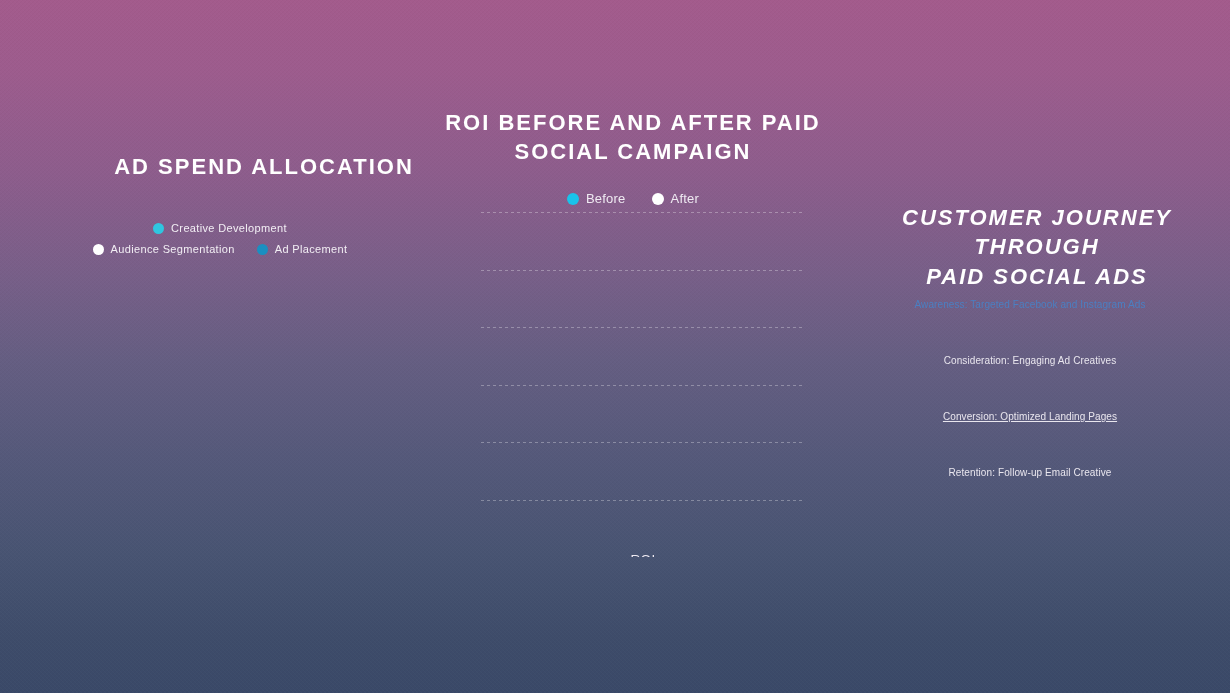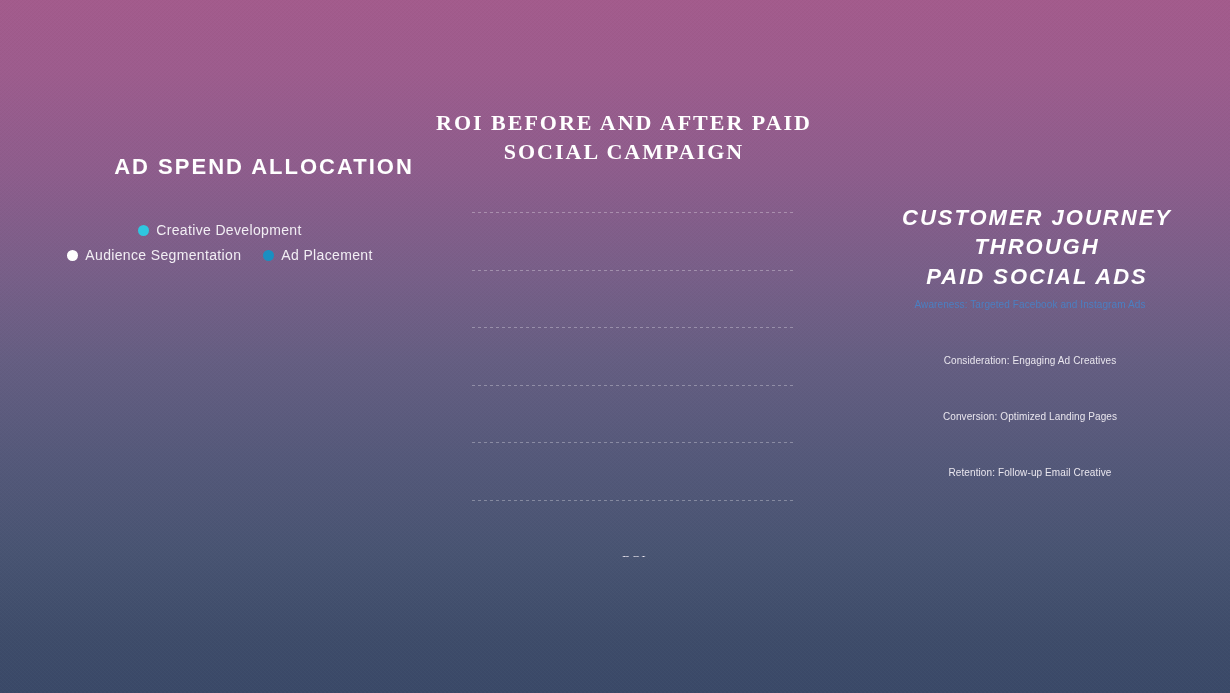--- a/index.html
+++ b/index.html
@@ -85,32 +85,32 @@
     display:inline-flex; align-items:center; gap:7px;
     white-space:nowrap;
   }
   .legend-dot {
     width:11px; height:11px; border-radius:50%;
     flex:0 0 auto;
     display:inline-block;
   }
   .legend-label {
     color:#f2eef4;
-    font-size:14px;
+    font-size:11px;
     letter-spacing:.35px;
   }
 
   
   #pie-plot {
     position:absolute; left:40px; top:285px;
     width:360px; height:300px;
   }
 
   
-  #panel-bar { left:404px; top:0; width:440px; height:693px;font-family:Liberation Serif, serif; }
+  #panel-bar { left:413px; top:0; width:440px; height:693px; }
 
   #bar-title {
     position:absolute; left:10px; top:108px; width:420px;
   }
 
   #bar-legend {
     position:absolute; left:0; top:191px; width:440px;
     display:flex; justify-content:center; align-items:center;
     gap:26px;
   }
@@ -205,20 +205,30 @@
     <div id="pie-plot"></div>
   </section>
 
   <section class="panel" id="panel-bar">
 
     <h2 class="panel-title" id="bar-title">
       <span>ROI BEFORE AND AFTER PAID</span><br>
       <span>SOCIAL CAMPAIGN</span>
     </h2>
 
+    <div id="bar-legend">
+      <span class="legend-item">
+        <span class="legend-dot" style="background:#19c3ea"></span>
+        <span class="legend-label">Before</span>
+      </span>
+      <span class="legend-item">
+        <span class="legend-dot" style="background:#ffffff"></span>
+        <span class="legend-label">After</span>
+      </span>
+    </div>
 
     <div id="bar-plot">
         <div class="gridline" style="top: 287.5px;"></div>
         <div class="gridline" style="top: 230px;"></div>
         <div class="gridline" style="top: 172.5px;"></div>
         <div class="gridline" style="top: 115px;"></div>
         <div class="gridline" style="top: 57.5px;"></div>
         <div class="gridline" style="top: 0px;"></div>
       </div>
 
@@ -230,18 +240,18 @@
   <section class="panel" id="panel-journey">
 
     <h2 class="panel-title" id="journey-title">
       <span>CUSTOMER JOURNEY THROUGH</span><br>
       <span>PAID SOCIAL ADS</span>
     </h2>
 
     <div id="journey-list">
       <div class="journey-step muted" style="color: rgb(75, 127, 194);">Awareness: Targeted Facebook and Instagram Ads</div>
       <div class="journey-step" style="color: rgb(233, 230, 238);">Consideration: Engaging Ad Creatives</div>
-      <div class="journey-step" style="color: rgb(233, 230, 238);">Conversion: Optimized Landing Pages</div>
+      <div class="journey-step" style="color: rgb(233, 230, 238); text-decoration: underline;">Conversion: Optimized Landing Pages</div>
       <div class="journey-step" style="color: rgb(233, 230, 238);">Retention: Follow-up Email Creative</div>
     </div>
   </section>
 
 </div>
 
 </body></html>

